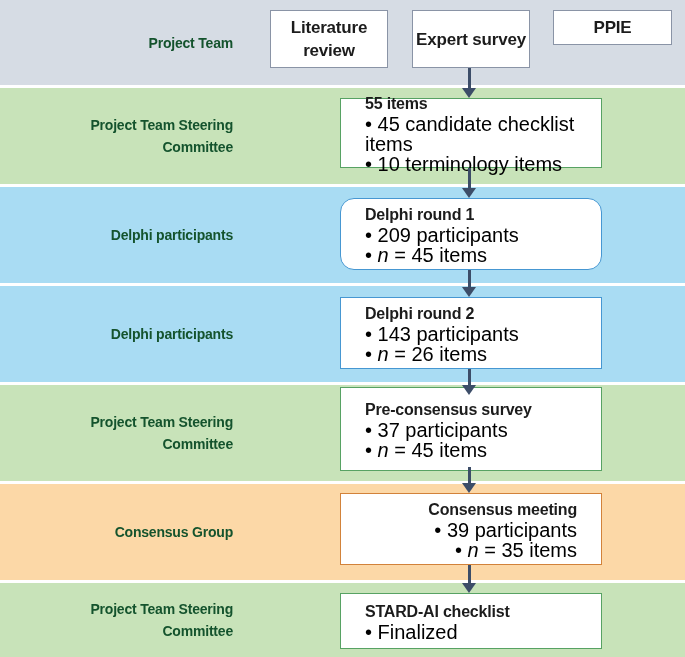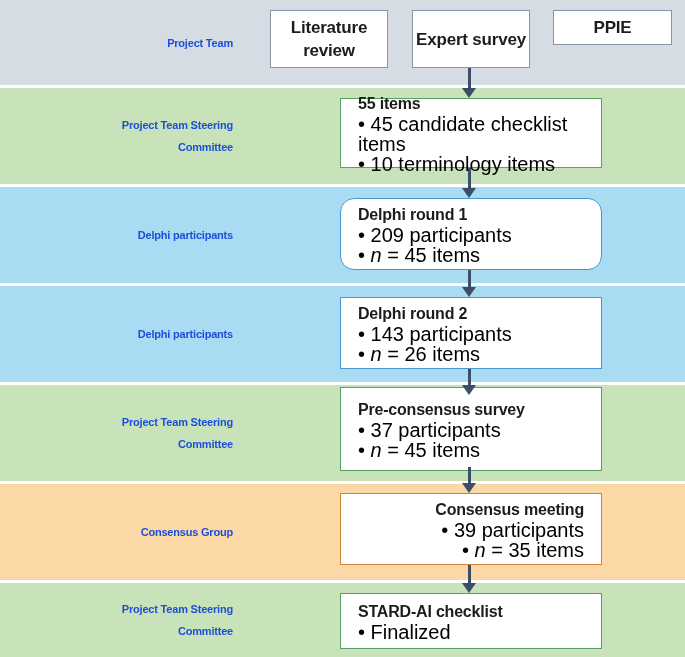--- a/index.html
+++ b/index.html
@@ -13,42 +13,42 @@
   .band{position:absolute;left:0;width:685px;}
   .band-gray{background:#d6dce4;}
   .band-green{background:#c8e3b9;}
   .band-blue{background:#a9dcf3;}
   .band-orange{background:#fcd8a7;}
 
   .row-label{
     position:absolute;left:0;width:233px;height:100%;
     display:flex;flex-direction:column;justify-content:center;
     text-align:right;
-    font-weight:700;font-size:11px;line-height:22px;
-    color:#1d4ed8;letter-spacing:-0.2px;
+    font-weight:700;font-size:14px;line-height:22px;
+    color:#14532d;letter-spacing:-0.2px;
   }
   .row-label span{display:block;}
 
   
   .tbox{
     position:absolute;background:#ffffff;
     border:1.5px solid #8a94a6;
     display:flex;align-items:center;justify-content:center;
     text-align:center;
     font-weight:700;font-size:17px;line-height:23px;
     color:#1c1c1c;letter-spacing:-0.2px;
     box-sizing:border-box;
   }
 
   
   .cbox{
     position:absolute;left:340px;width:262px;
     background:#ffffff;box-sizing:border-box;
     display:flex;flex-direction:column;justify-content:center;
-    padding:6px 17px;
+    padding:6px 24px;
   }
   .cbox.green{border:1.5px solid #57a263;}
   .cbox.blue{border:1.5px solid #4697d2;}
   .cbox.orange{border:1.5px solid #d2823a;}
   .cbox-title{
     font-weight:700;font-size:16px;line-height:21px;
     color:#1c1c1c;letter-spacing:-0.2px;
   }
   .cbox-line{
     font-size:20px;line-height:20px;color:#000000;

